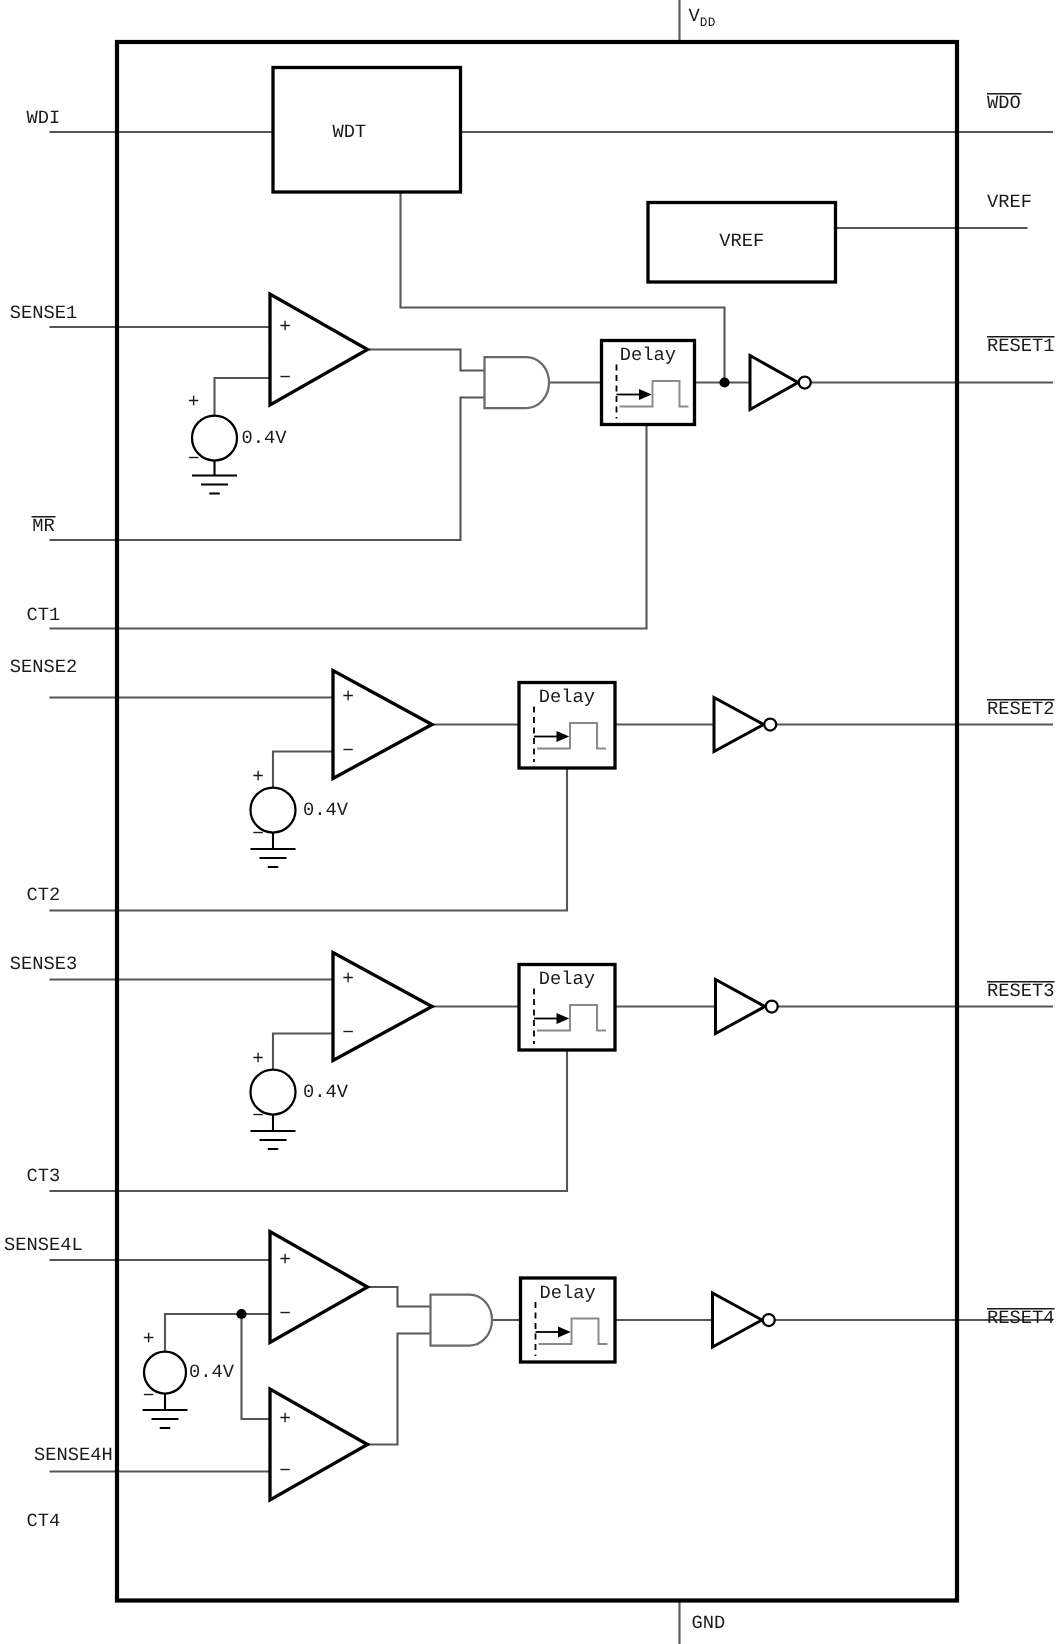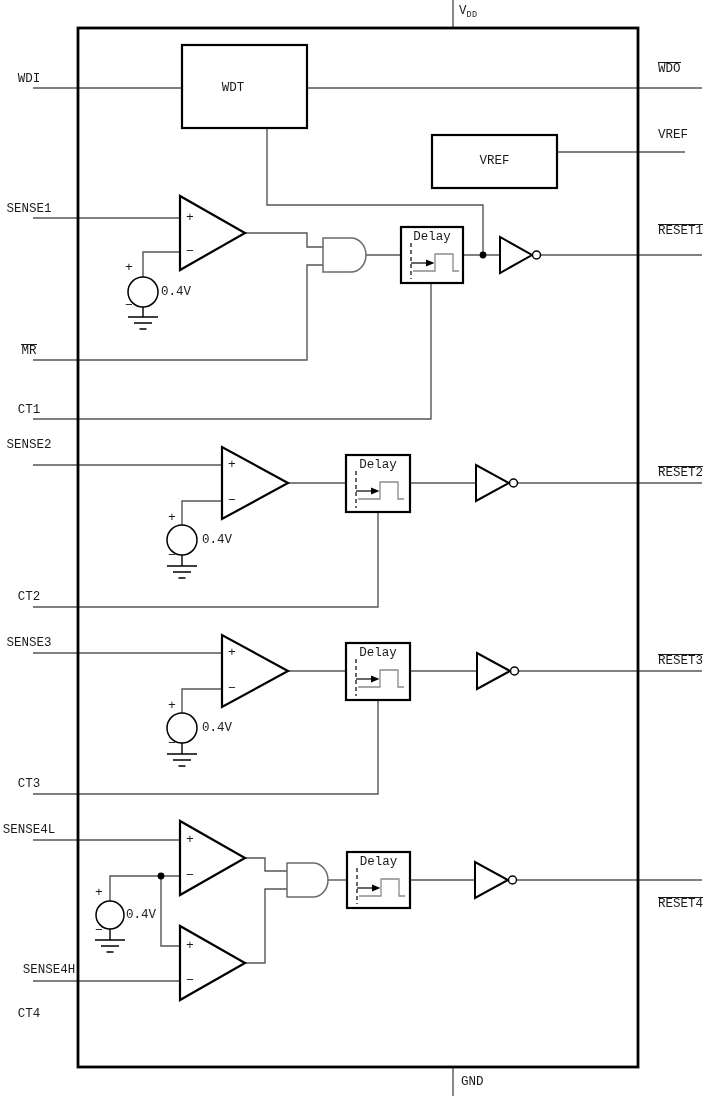--- a/index.html
+++ b/index.html
@@ -144,21 +144,21 @@
   <div class="lbl pl" style="top:777px;">CT3</div>
   <div class="lbl pl" style="top:823px;">SENSE4L</div>
   <div class="lbl pl" style="top:963px;margin-left:20px;">SENSE4H</div>
   <div class="lbl pl" style="top:1007px;">CT4</div>
 
   <div class="lbl pr" style="top:62px;"><span class="ovl">WDO</span></div>
   <div class="lbl pr" style="top:128px;">VREF</div>
   <div class="lbl pr" style="top:224px;"><span class="ovl">RESET1</span></div>
   <div class="lbl pr" style="top:466px;"><span class="ovl">RESET2</span></div>
   <div class="lbl pr" style="top:654px;"><span class="ovl">RESET3</span></div>
-  <div class="lbl pr" style="top:897px;"><span class="ovl">RESET4</span></div>
+  <div class="lbl pr" style="top:872px;"><span class="ovl">RESET4</span></div>
 
   <div class="lbl bl" style="left:182px;width:102px;top:81px;">WDT</div>
   <div class="lbl bl" style="left:432px;width:125px;top:154px;">VREF</div>
   <div class="lbl bl" style="left:401px;width:62px;top:230px;">Delay</div>
   <div class="lbl bl" style="left:346px;width:64px;top:458px;">Delay</div>
   <div class="lbl bl" style="left:346px;width:64px;top:646px;">Delay</div>
   <div class="lbl bl" style="left:347px;width:63px;top:855px;">Delay</div>
 
   <div class="lbl" style="left:161px;top:285px;">0.4V</div>
   <div class="lbl" style="left:202px;top:533px;">0.4V</div>

